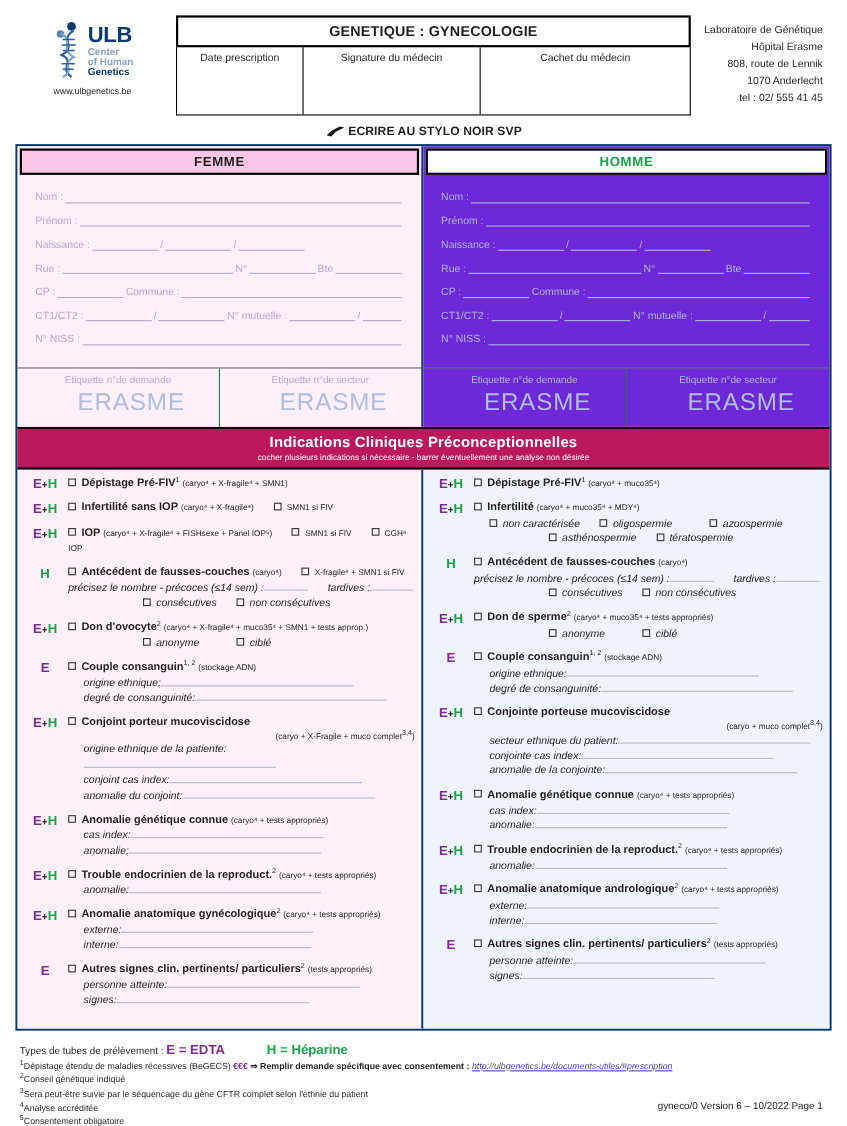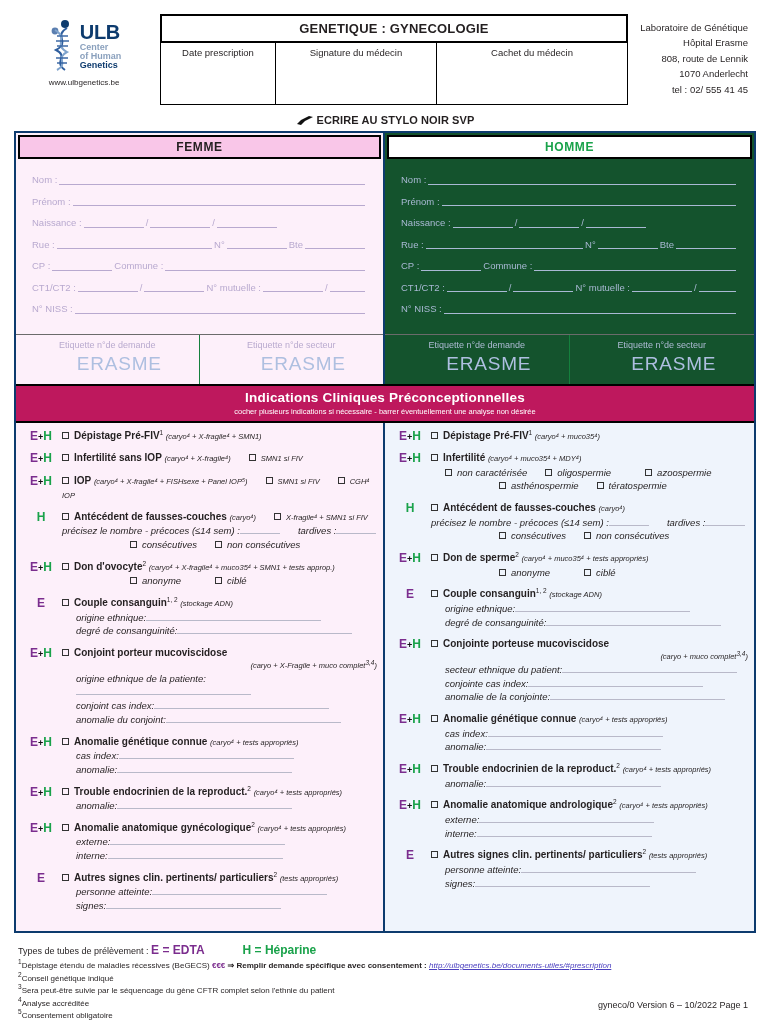--- a/index.html
+++ b/index.html
@@ -55,27 +55,27 @@
 
   .fields { padding:14px 16px 8px 16px; font-size:9.5px; line-height:1; }
   .fields .fl { margin-bottom:12px; white-space:nowrap; display:flex; align-items:flex-end; }
   .lbl { flex:0 0 auto; }
   .ln { border-bottom:1px solid currentColor; flex:1 1 auto; height:9px; margin:0 2px; }
   .ln.m { flex:0 0 60px; }
 
   .fem .fields { color:#b8a9cf; }
   .hom .fields { color:#a9b9d4; }
   .fem-bg { background:#fdf0fa; }
-  .hom-bg { background:#14532d; }
+  .hom-bg { background:#6d28d9; }
 
   .etiq-row { display:flex; border-top:1px solid #6b6b6b; }
   .etiq { flex:1 1 50%; text-align:center; padding:5px 0 9px 0; }
   .etiq.first { border-right:1px solid #15803d; }
   .etiq-lbl { font-size:9px; }
-  .etiq-big { font-size:19px; letter-spacing:0.8px; margin-top:3px;margin-left:24px; }
+  .etiq-big { font-size:22px; letter-spacing:0.8px; margin-top:3px;margin-left:24px; }
   .fem .etiq-lbl { color:#b9aacf; } .fem .etiq-big { color:#aebfe0; }
   .hom .etiq-lbl { color:#adbbd4; } .hom .etiq-big { color:#aebfe0; }
 
   
   .banner { background:#be185d; color:#fff; text-align:center; padding:4px 0 5px 0; border-top:2px solid #000; border-bottom:2px solid #000;}
   .banner-t { font-size:13.5px; font-weight:bold; letter-spacing:0.2px; }
   .banner-s { font-size:7.5px; margin-top:2px; }
 
   
   .ind-row { display:flex; }
@@ -83,21 +83,21 @@
   .ind-col.left { border-right:2px solid #0d3b6e; background:#fdf0fa; }
   .ind-col.right { background:#eff4fc; }
 
   .item { display:flex; margin-bottom:8px; }
   .eh { flex:0 0 42px; text-align:center; font-size:12px; font-weight:bold; line-height:1.1; padding-top:1px; }
   .e { color:#7b2d8e; } .h { color:#19a24a; }
   .plus { color:#111; font-size:9px; }
   .body { flex:1 1 auto; font-size:9.5px; line-height:1.45; }
   .cbx { display:inline-block; width:7px; height:7px; border:1px solid #333; margin-right:5px; vertical-align:0px; }
   .ttl { font-weight:bold; font-size:10px; }
-  .sm { font-size:7.5px;font-style:italic; }
+  .sm { font-size:7.5px; }
   sup { font-size:6.5px; vertical-align:super; line-height:0; }
   .it { font-style:italic; }
   .fill { display:inline-block; border-bottom:1px solid #b9b9c9; height:8px; }
   .f1 { width:40px; } .f4 { width:175px; }
   .ind2 { padding-left:14px; }
   .ind3 { padding-left:68px; }
   .sp { display:inline-block; width:18px; }
   .sp2 { display:inline-block; width:34px; }
   .rightal { text-align:right; }
 

